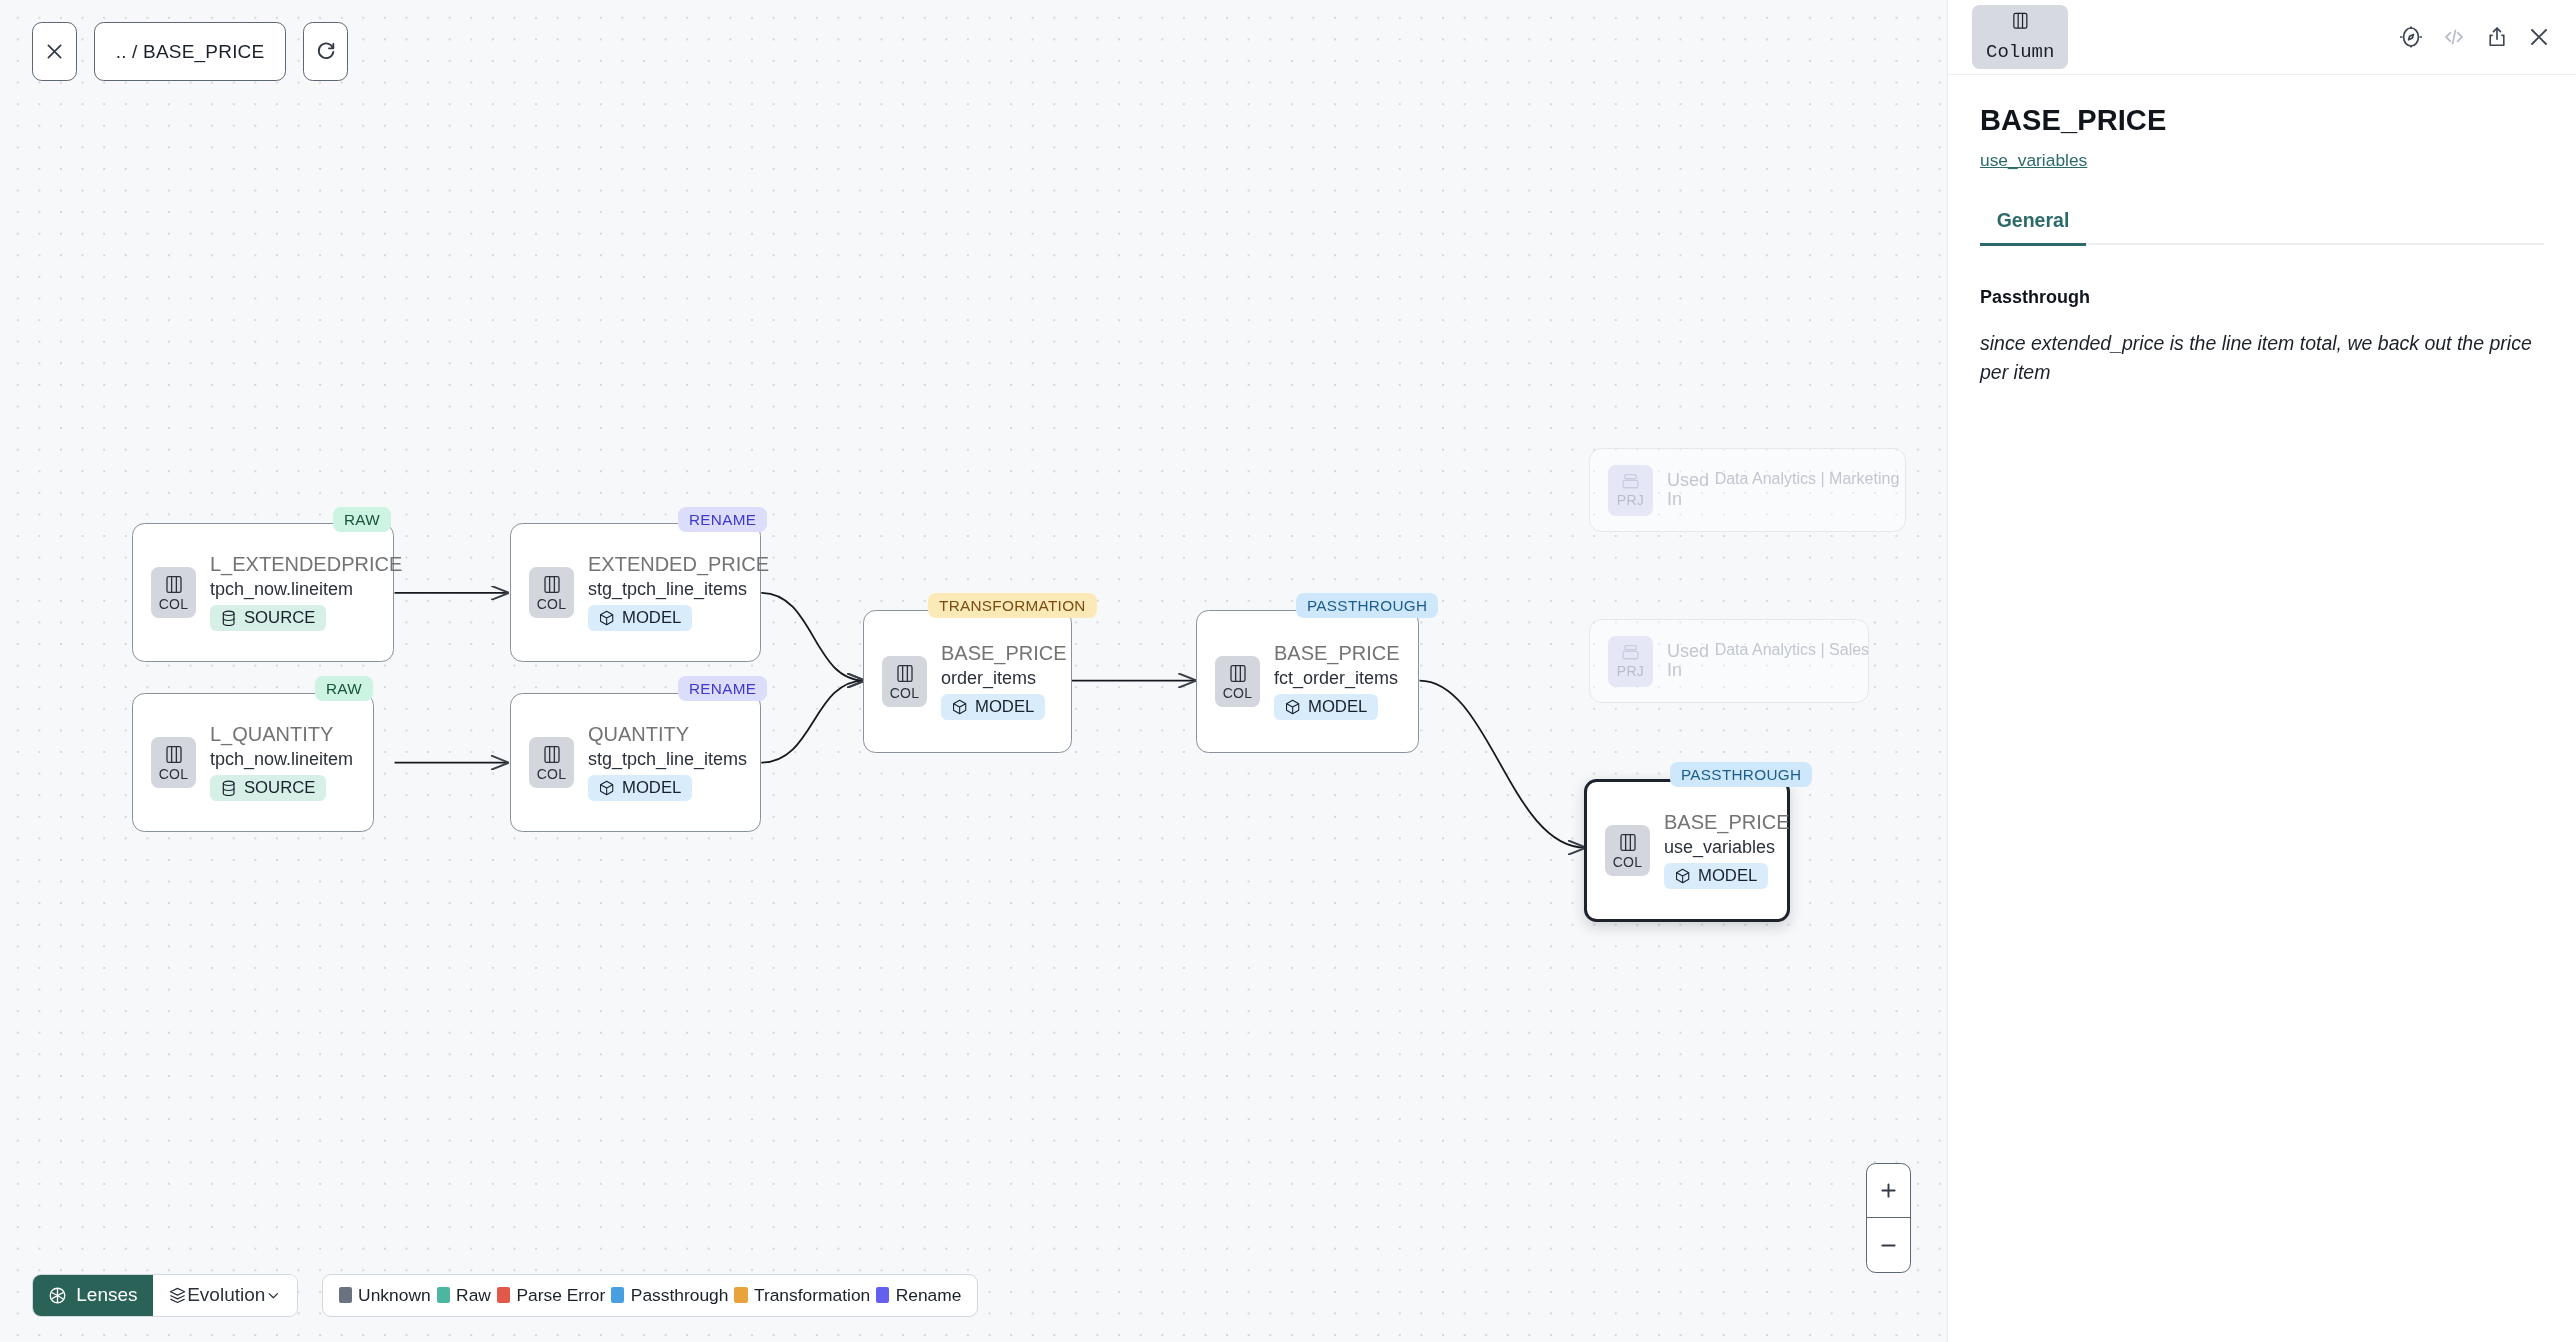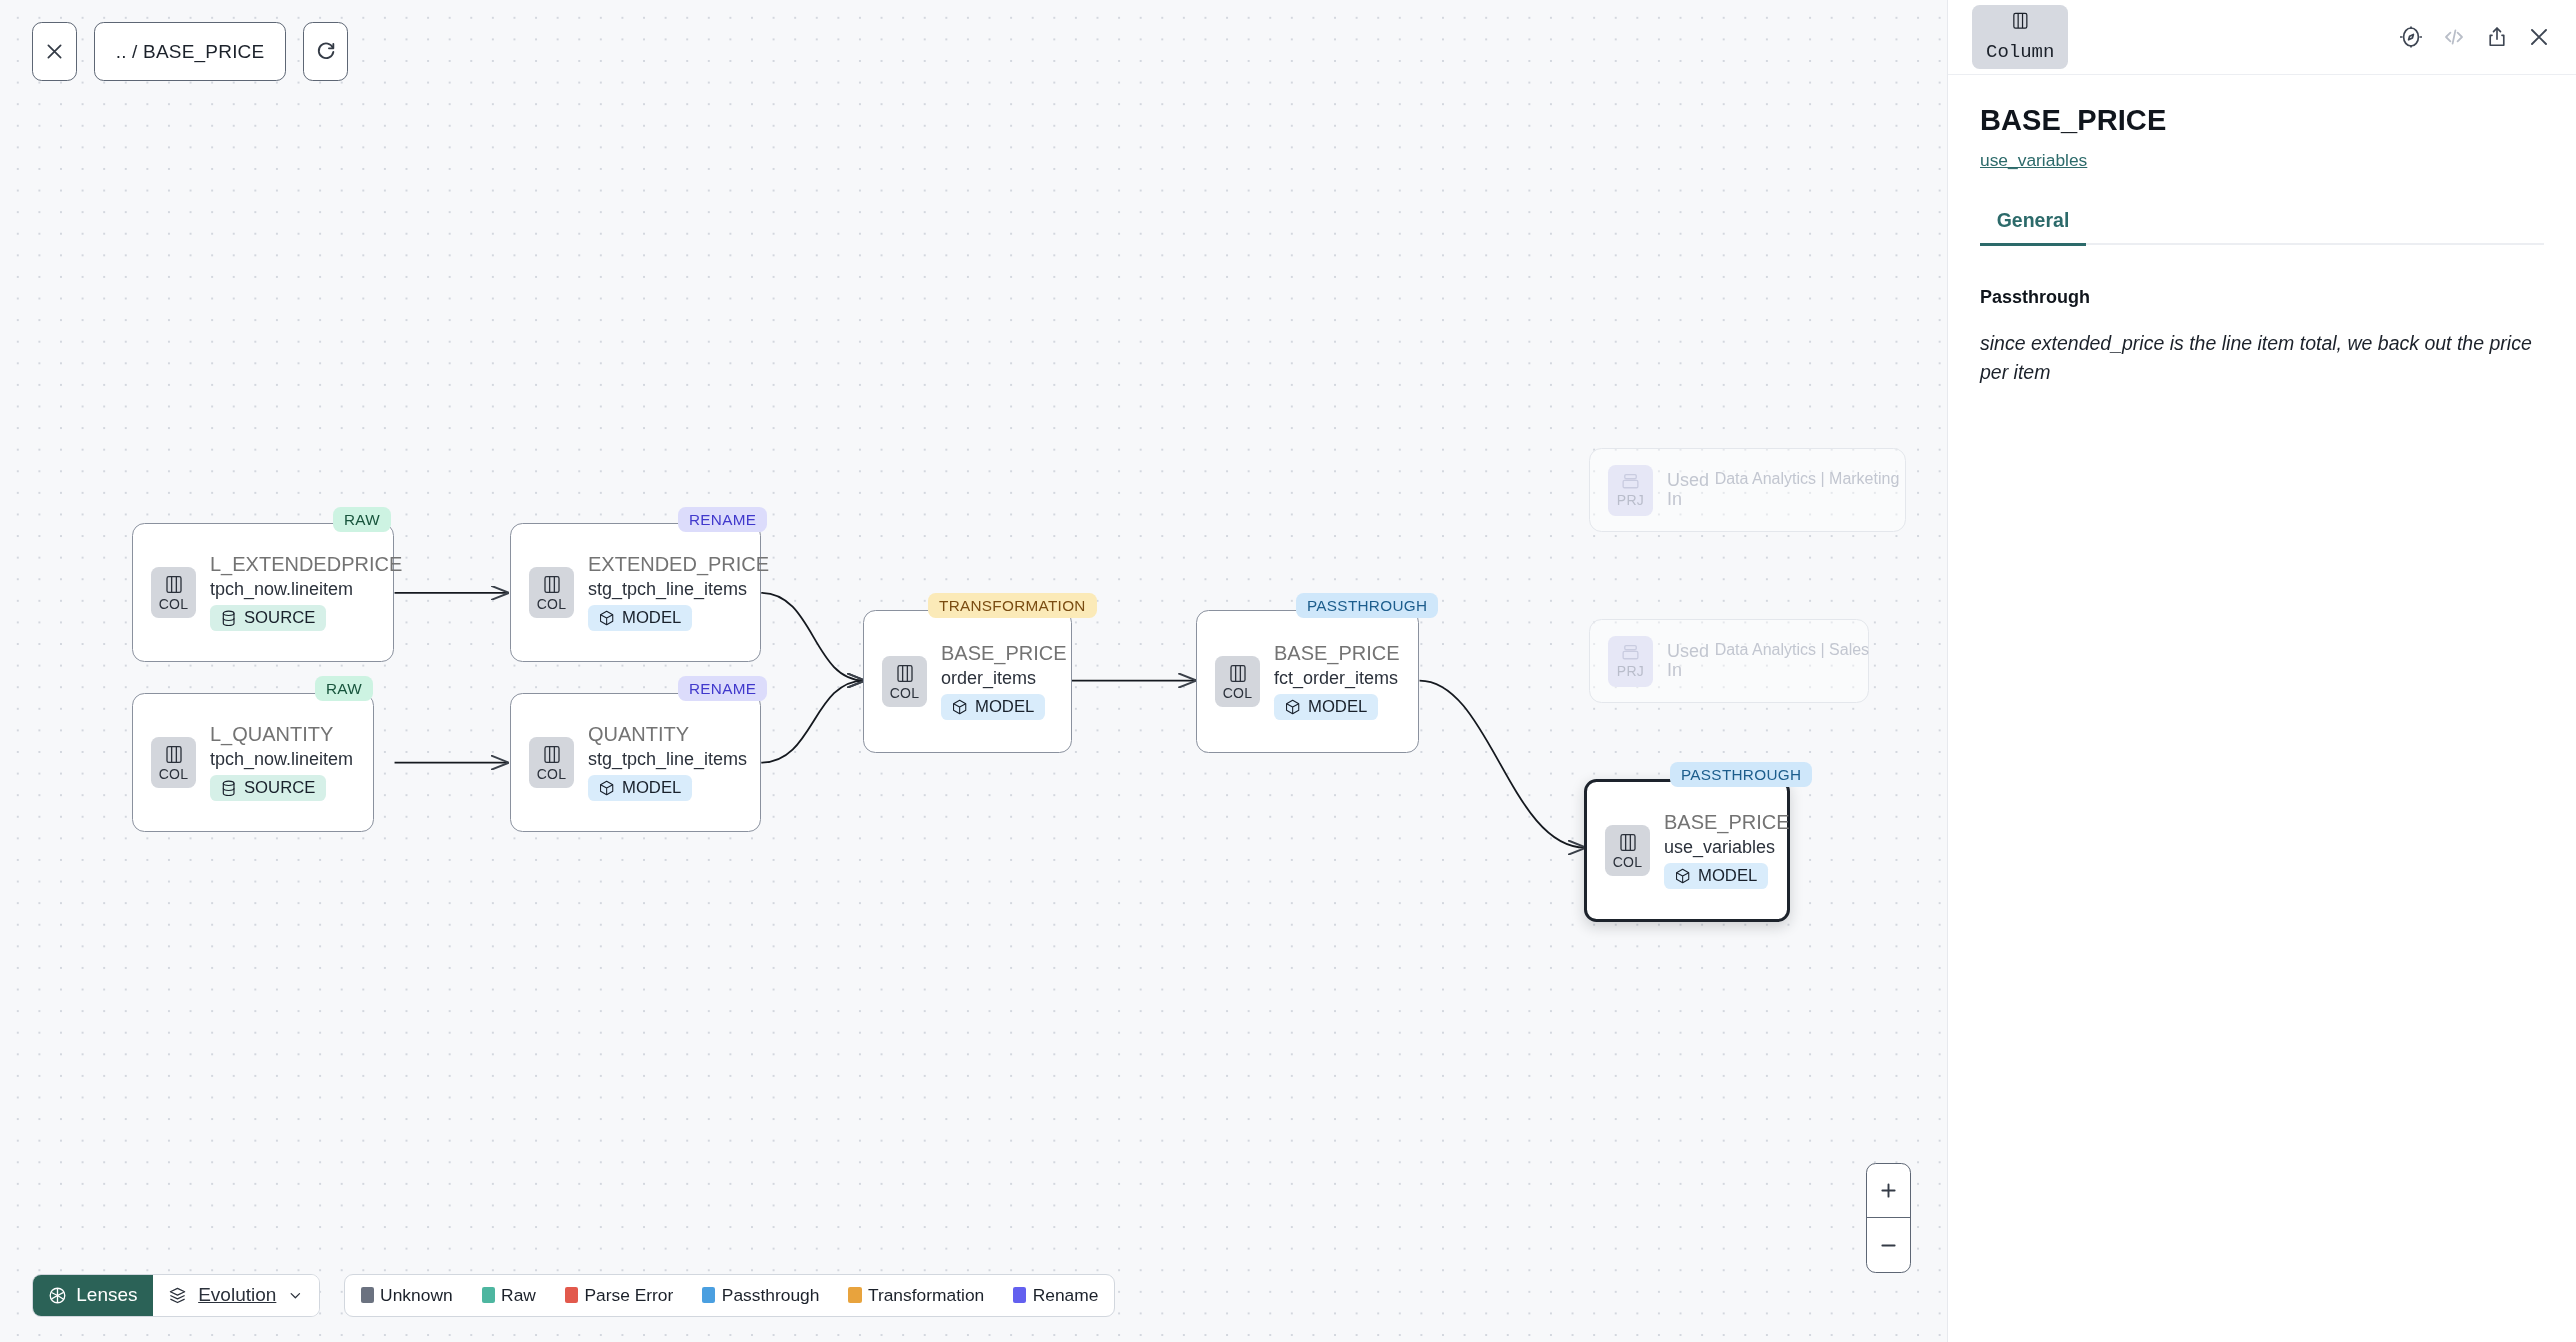--- a/index.html
+++ b/index.html
@@ -84,22 +84,22 @@
   .ghost-l1 { font-size: 18px; color: #c2c6d0; line-height: 1.05; }
   .ghost-l2 { font-size: 16px; color: #c2c6d0; line-height: 1.05; white-space: nowrap; }
 
   
   #edges { position: absolute; inset: 0; width: 1947px; height: 1343px; z-index: 15; pointer-events: none; }
 
   
   #bottom-bar { position: absolute; left: 32px; bottom: 26.4px; display: flex; align-items: center; gap: 24px; z-index: 40; }
   .seg-group { display: flex; align-items: stretch; border: 1.4px solid #d2d7de; border-radius: 9px; overflow: hidden; background: #fff; height: 43px; }
   .seg-lenses { background: #2b6257; color: #fff; display: flex; align-items: center; gap: 9px; padding: 0 15.3px; font-size: 19px; cursor: pointer; }
-  .seg-evo { background: #fff; color: #2b313b; display: flex; align-items: center; gap: 11px; padding: 0 15.3px; font-size: 19px; cursor: pointer; text-decoration: underline; }
-  .legend { display: flex; align-items: center; gap: 29px; border: 1.4px solid #d2d7de; border-radius: 9px; background: #fff; height: 43px; padding: 0 15.3px; }
+  .seg-evo { background: #fff; color: #2b313b; display: flex; align-items: center; padding: 0 15.3px; font-size: 19px; cursor: pointer; }
+  .legend { display: flex; align-items: center; gap: 6px; border: 1.4px solid #d2d7de; border-radius: 9px; background: #fff; height: 43px; padding: 0 15.3px; }
   .legend-item { display: flex; align-items: center; gap: 6.3px; font-size: 17.4px; color: #1b212a; white-space: nowrap; }
   .swatch { width: 13.2px; height: 16px; border-radius: 2.1px; flex: none; }
 
   
   #zoom-ctl {
     position: absolute; right: 36px; bottom: 70px; width: 45px;
     border: 1.5px solid #5d6674; border-radius: 9.7px; background: #fff; z-index: 40; overflow: hidden;
   }
   #zoom-ctl .zbtn { height: 54px; display: flex; align-items: center; justify-content: center; cursor: pointer; color: #343b46; }
   #zoom-ctl .zbtn.top { border-bottom: 1.5px solid #5d6674; }

